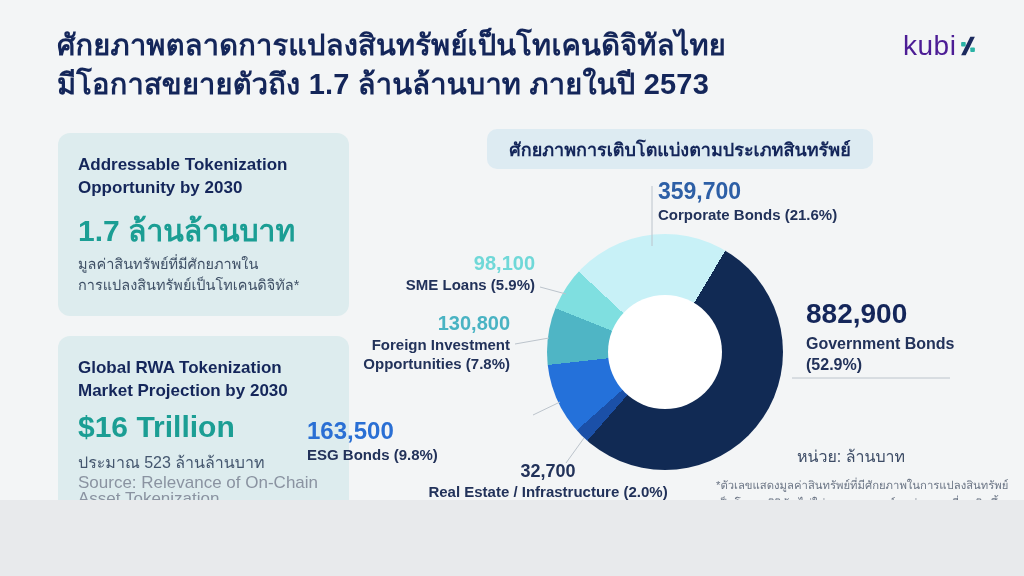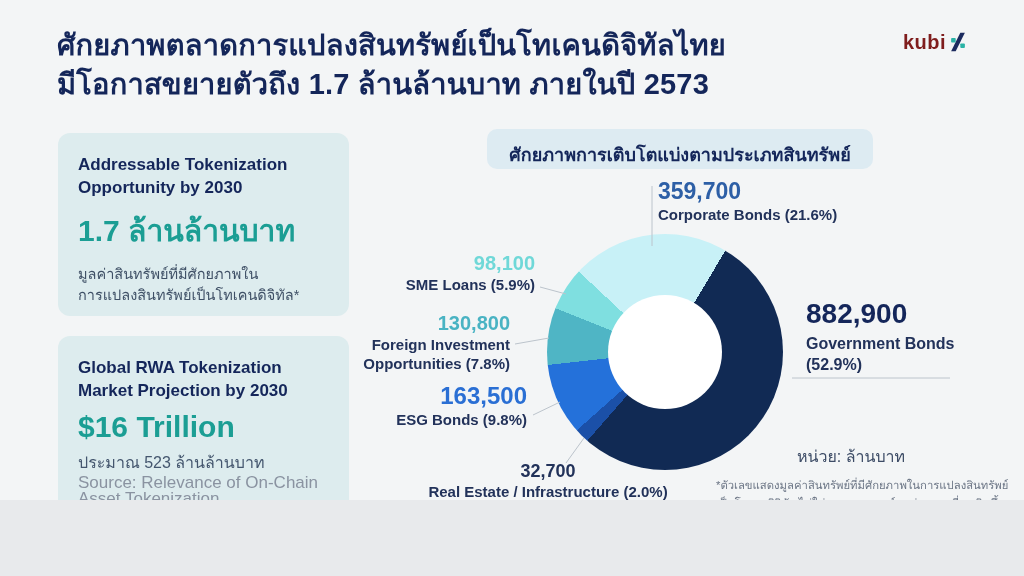--- a/index.html
+++ b/index.html
@@ -3,57 +3,57 @@
 <meta charset="utf-8">
 <style>
   * { margin:0; padding:0; box-sizing:border-box; }
   body { background:#e8eaec; font-family:"Liberation Sans","DejaVu Sans",sans-serif; }
   .canvas { position:relative; width:1024px; height:500px; overflow:hidden; background:#f3f5f6; }
 
   
   .title { position:absolute; left:57px; top:26px; font-size:29px; line-height:39px;
            font-weight:800; color:#14265a; letter-spacing:0.2px; }
   .logo { position:absolute; left:903px; top:30px; display:flex; align-items:center; }
-  .logo-text { font-size:20px; font-weight:700; color:#7f1d1d; letter-spacing:0.5px; }
+  .logo-text { font-size:28px; font-weight:400; color:#4c1d95; letter-spacing:0.5px; }
   .logo-x { width:22px; height:24px; margin-left:1px; }
 
   
   .card { position:absolute; left:58px; width:291px; background:#ddecee; border-radius:12px; padding:20px; }
   .card-1 { top:133px; height:183px; }
   .card-2 { top:336px; height:203px; }
   .card-heading { font-size:17px; line-height:23px; font-weight:700; color:#14265a; }
   .card-value { margin-top:8px; font-size:30px; font-weight:800; color:#1b9e94; }
-  .card-body { margin-top:10px; font-size:14.5px; line-height:21px; color:#3f5066; }
+  .card-body { margin-top:0; font-size:14.5px; line-height:21px; color:#3f5066; }
   .card-sub { margin-top:6px; font-size:16px; color:#44566e; }
   .card-source { font-size:17px; line-height:16px; color:#8a93a1; }
 
   
   .pill { position:absolute; left:487px; top:129px; width:386px; height:40px; background:#ddebf2;
-          border-radius:10px; display:flex; align-items:flex-end; justify-content:center; }
+          border-radius:10px; display:flex; align-items:center; justify-content:center; }
   .pill-text { font-size:18px; font-weight:800; color:#14265a; }
 
   .donut { position:absolute; left:547px; top:234px; width:236px; height:236px; border-radius:50%; }
   .donut-hole { position:absolute; left:61px; top:61px; width:114px; height:114px; border-radius:50%; background:#ffffff; }
 
   .leaders { position:absolute; left:0; top:0; width:1024px; height:576px; pointer-events:none; }
 
   .seg-label { position:absolute; }
   .seg-value { font-weight:800; }
   .seg-name { font-weight:700; color:#22325a; font-size:15px; line-height:19px; }
 
   .lbl-corporate { left:658px; top:178px; text-align:left; }
   .lbl-corporate .seg-value { font-size:23px; line-height:27px; }
   .lbl-government { left:806px; top:298px; text-align:left; }
   .lbl-government .seg-value { font-size:28px; line-height:32px; }
   .lbl-government .seg-name { font-size:16px; line-height:21px; margin-top:3px; }
   .lbl-sme { left:335px; top:251px; width:200px; text-align:right; }
   .lbl-sme .seg-value { font-size:20px; line-height:24px; }
   .lbl-foreign { left:290px; top:311px; width:220px; text-align:right; }
   .lbl-foreign .seg-value { font-size:20px; line-height:24px; }
-  .lbl-esg { left:307px; top:382px; width:220px; text-align:right; }
+  .lbl-esg { left:307px; top:417px; width:220px; }
   .lbl-esg .seg-value { font-size:24px; line-height:28px; }
   .lbl-realestate { left:420px; top:460px; width:256px; text-align:center; }
   .lbl-realestate .seg-value { font-size:18px; line-height:22px; }
 
   .unit-label { position:absolute; left:797px; top:444px; font-size:16px; color:#3d4c66; }
   .footnote { position:absolute; left:708px; top:477px; width:300px; font-size:11.3px;
               line-height:17.5px; color:#6b7585;margin-left:8px; }
 </style>
 </head>
 <body>

